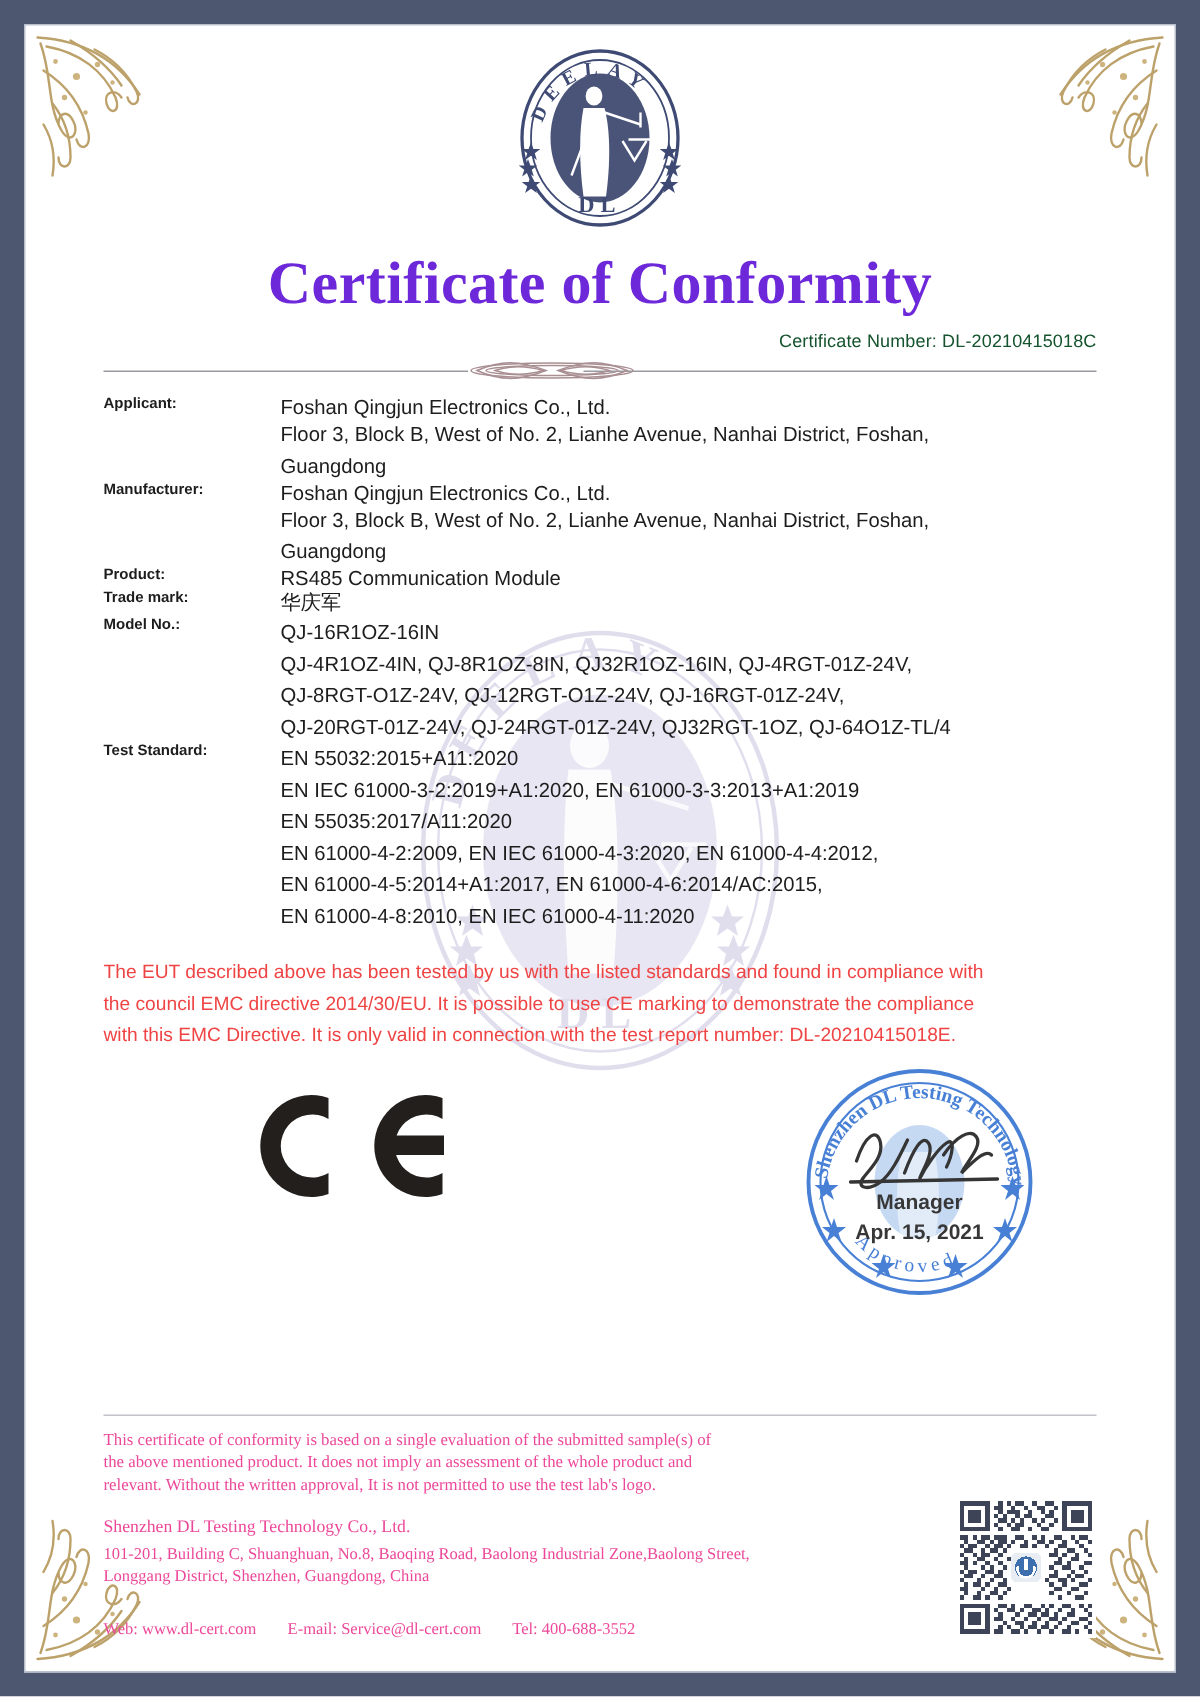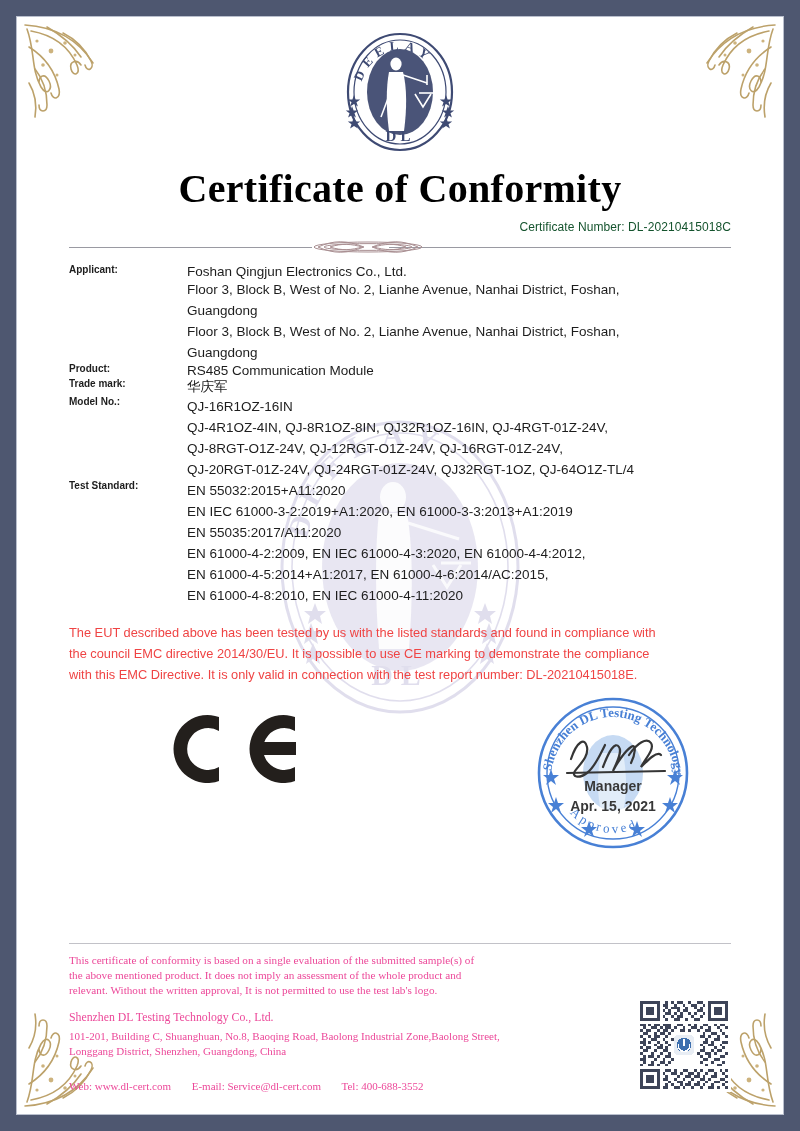--- a/index.html
+++ b/index.html
@@ -76,21 +76,21 @@
   }
   .logo { display: inline-block; }
 
   h1.cert-title {
     font-family: "Liberation Serif", serif;
     font-weight: bold;
     font-size: 40px;
     text-align: center;
     margin: 4px 0 0 0;
     letter-spacing: .3px;
-    color: #000000;
+    color: #6d28d9;
   }
 
   .certno-row {
     position: relative;
     height: 40px;
     margin-top: 6px;
   }
   .certno {
     position: absolute;
     right: 0;
@@ -399,20 +399,24 @@
           <tr>
             <td class="label">Applicant:</td>
             <td class="value v-bold">Foshan Qingjun Electronics Co., Ltd.</td>
           </tr>
           <tr>
             <td class="label"></td>
             <td class="value addr">
               <div>Floor 3, Block B, West of No. 2, Lianhe Avenue, Nanhai District, Foshan,</div>
               <div>Guangdong</div>
             </td>
+          </tr>
+          <tr>
+            <td class="label">Manufacturer:</td>
+            <td class="value v-bold">Foshan Qingjun Electronics Co., Ltd.</td>
           </tr>
           <tr>
             <td class="label"></td>
             <td class="value addr">
               <div>Floor 3, Block B, West of No. 2, Lianhe Avenue, Nanhai District, Foshan,</div>
               <div>Guangdong</div>
             </td>
           </tr>
           <tr>
             <td class="label">Product:</td>

